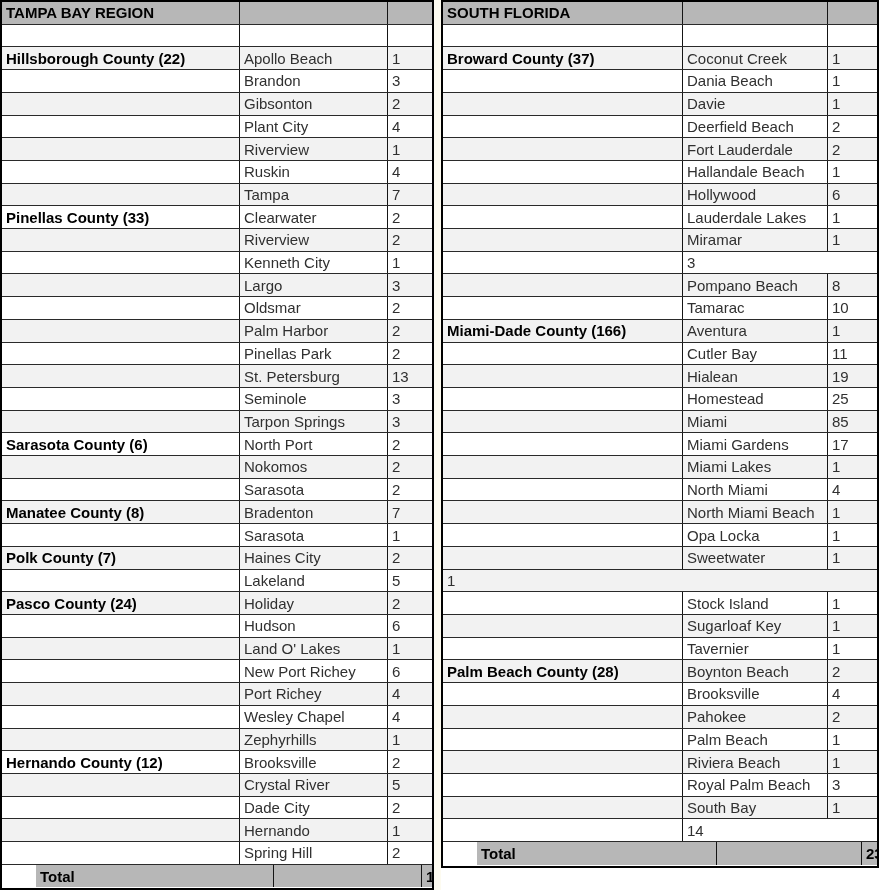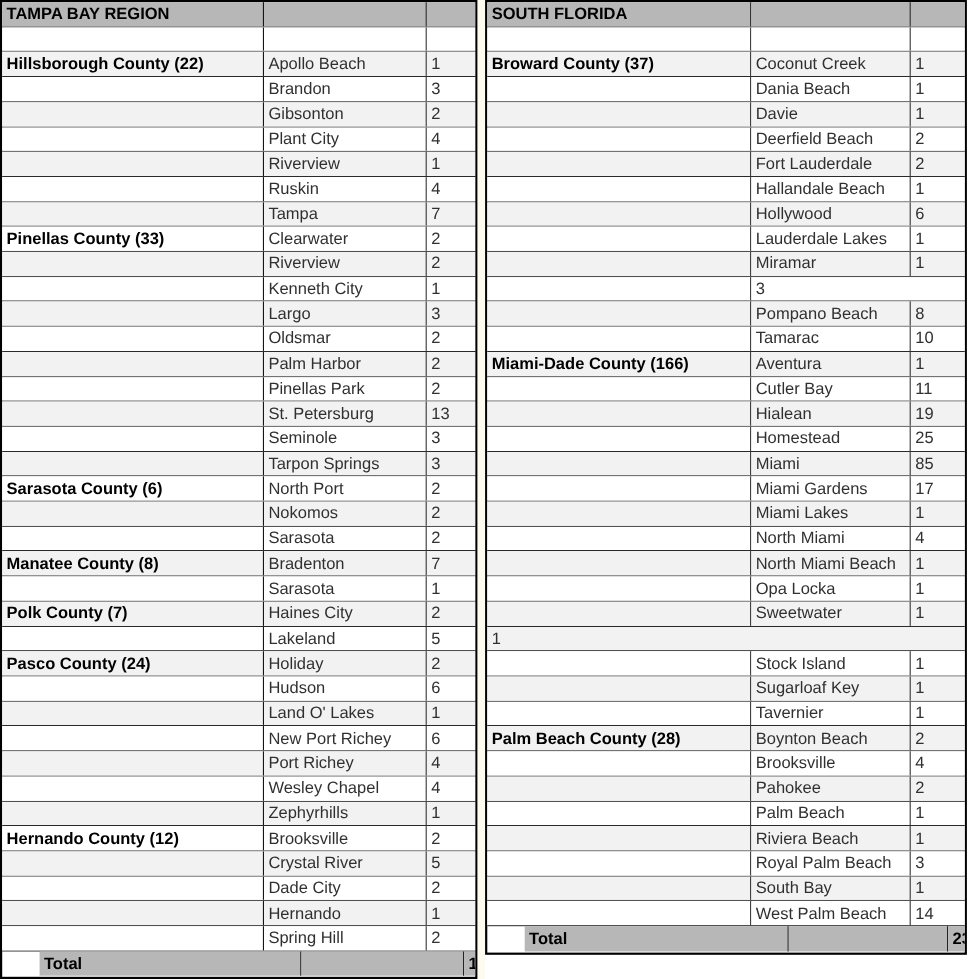--- a/index.html
+++ b/index.html
@@ -443,21 +443,20 @@
         <div class="cell c-city">Royal Palm Beach</div>
         <div class="cell c-count">3</div>
       </div>
       <div class="row row-data row-shaded">
         <div class="cell c-county"></div>
         <div class="cell c-city">South Bay</div>
         <div class="cell c-count">1</div>
       </div>
       <div class="row row-data">
         <div class="cell c-county"></div>
-        <div class="cell c-city">West Palm Beach</div>
         <div class="cell c-count">14</div>
       </div>
       <div class="row row-total">
         <div class="cell c-county">Total</div>
         <div class="cell c-city"></div>
         <div class="cell c-count" style="font-weight: bold;">235</div>
       </div>
     </div>
 </div>
 

